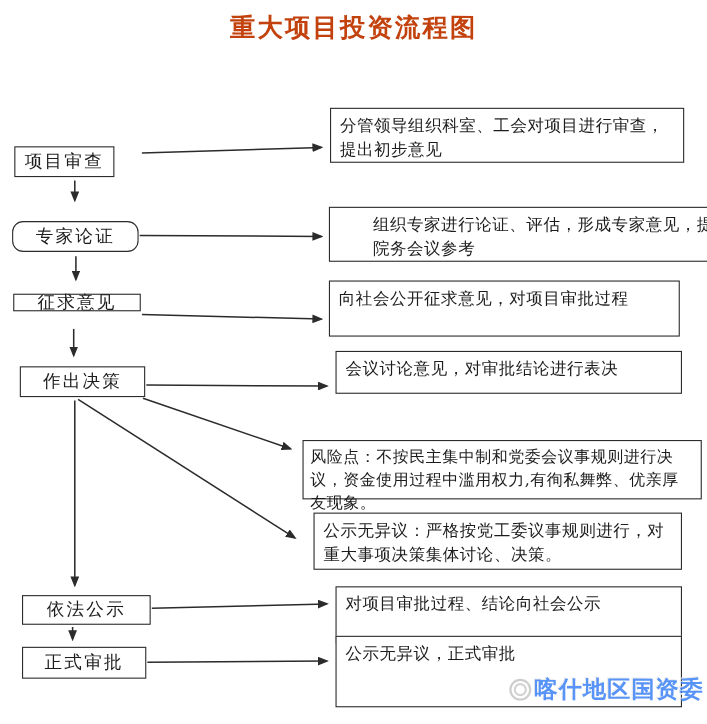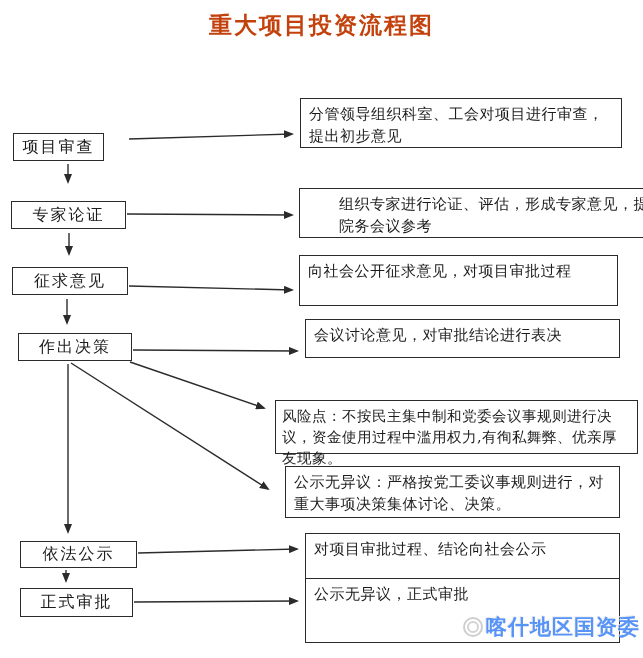--- a/index.html
+++ b/index.html
@@ -38,22 +38,22 @@
     letter-spacing: 2px;
   }
   .rbox {
     padding: 5px 8px;
     font-size: 15px;
     line-height: 1.45;
     letter-spacing: 0.5px;
   }
   
   #lb1 { left: 13px;  top: 133px; width: 91px; height: 28px; }
-  #lb2 { left: 11px;  top: 201px; width: 115px; height: 28px; }
-  #lb3 { left: 12px;  top: 267px; width: 116px; height: 28px; }
+  #lb2 { left: 11px;  top: 201px; width: 115px; height: 28px; border-radius: 10px; }
+  #lb3 { left: 12px;  top: 267px; width: 116px; height: 16px; }
   #lb4 { left: 18px;  top: 333px; width: 114px; height: 28px; }
   #lb5 { left: 20px;  top: 541px; width: 117px; height: 27px; }
   #lb6 { left: 20px;  top: 588px; width: 113px; height: 29px; }
   
   #rb1 { left: 300px; top: 98px;  width: 322px; height: 50px; }
   #rb2 { left: 299px; top: 188px; width: 378px; height: 50px; padding-left: 39px; }
   #rb3 { left: 299px; top: 255px; width: 319px; height: 51px; }
   #rb4 { left: 305px; top: 319px; width: 315px; height: 39px; }
   #rb5 { left: 275px; top: 400px; width: 363px; height: 54px; font-size: 14.5px; padding: 5px 6px; }
   #rb6 { left: 285px; top: 466px; width: 335px; height: 52px; }

